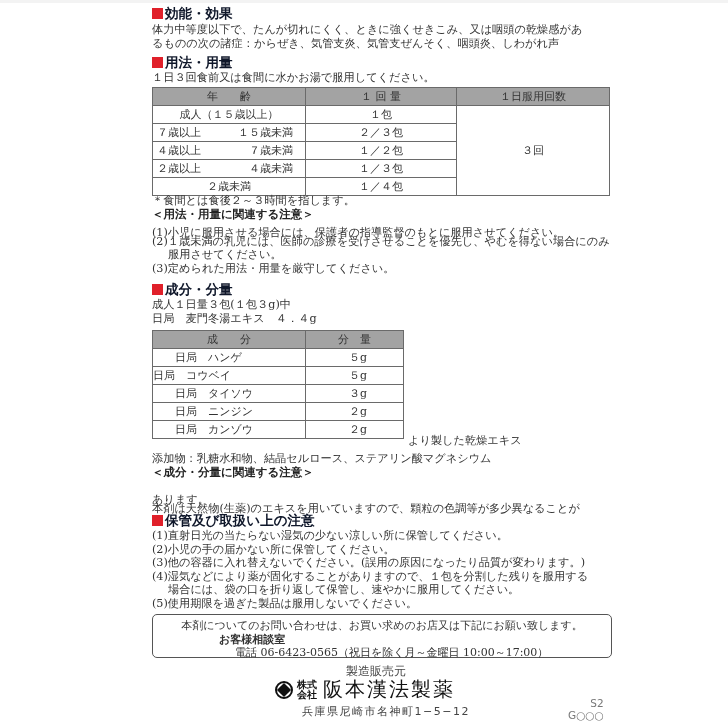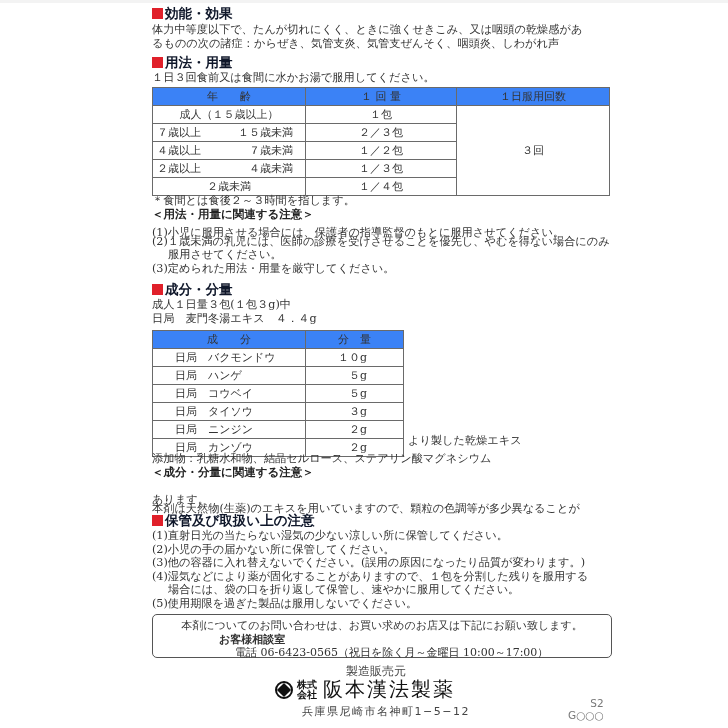--- a/index.html
+++ b/index.html
@@ -8,21 +8,21 @@
   .topstrip { position:absolute; left:0; top:0; width:728px; height:3px; background:#f3f3f3; }
   .h { position:absolute; left:152px; font-family:"DejaVu Sans","Liberation Sans",sans-serif;
        font-weight:bold; color:#0f172a; font-size:13.5px; line-height:16px; white-space:nowrap; }
   .h .sq { display:inline-block; width:11px; height:11px; background:#e0202a; margin-right:2px; vertical-align:-1px; }
   .t { position:absolute; left:152px; font-size:11.2px; line-height:13.5px; white-space:nowrap; color:#333; }
   .sub { position:absolute; left:152px; font-family:"DejaVu Sans","Liberation Sans",sans-serif; font-weight:bold;
          font-size:11.5px; line-height:14px; color:#222; white-space:nowrap; }
   .ind { padding-left:16px; }
   table { border-collapse:collapse; position:absolute; font-size:11px; color:#333; }
   td, th { border:1px solid #6a6a6a; padding:0; height:17px; font-weight:normal; }
-  th { background:#3b82f6; }
+  th { background:#a3a3a3; }
   .tbl1 { left:152px; top:87px; width:458px; }
   .tbl2 { left:152px; top:330px; width:252px; }
   .c { text-align:center; }
   .age { display:flex; justify-content:space-between; padding:0 12px 0 4px; }
   .box { position:absolute; left:152px; top:614px; width:458px; height:42px; border:1px solid #555;
          border-radius:5px; font-size:11px; color:#333; }
   .box .l1 { position:absolute; top:3px; left:0; width:100%; text-align:center; }
   .box .l2 { position:absolute; top:17px; left:66px; font-family:"DejaVu Sans","Liberation Sans",sans-serif; font-weight:bold; }
   .box .l3 { position:absolute; top:30px; left:82px; }
   .maker { position:absolute; left:346px; top:663px; font-family:"DejaVu Sans","Liberation Sans",sans-serif; font-size:12px; color:#444; }
@@ -103,29 +103,25 @@
 <div class="t" style="top:298px;">成人１日量３包(１包３g)中</div>
 <div class="t" style="top:312px;">日局　麦門冬湯エキス　４．４g</div>
 
 <table class="tbl2">
   <tbody>
       <tr>
     <th style="width:152px;" class="c">成　　分</th>
     <th class="c">分　量</th>
   </tr>
   <tr>
-        <td style="padding-left:22px;">日局　バクモンドウ</td>
-        <td style="text-align:right;padding-right:36px;">１０g</td>
-      </tr>
-  <tr>
         <td style="padding-left:22px;">日局　ハンゲ</td>
         <td style="text-align:right;padding-right:36px;">５g</td>
       </tr>
   <tr>
-        <td style="padding-left:22px;">日局　コウベイ</td>
+        <td style="">日局　コウベイ</td>
         <td style="text-align:right;padding-right:36px;">５g</td>
       </tr>
   <tr>
         <td style="padding-left:22px;">日局　タイソウ</td>
         <td style="text-align:right;padding-right:36px;">３g</td>
       </tr>
   <tr>
         <td style="padding-left:22px;">日局　ニンジン</td>
         <td style="text-align:right;padding-right:36px;">２g</td>
       </tr>

